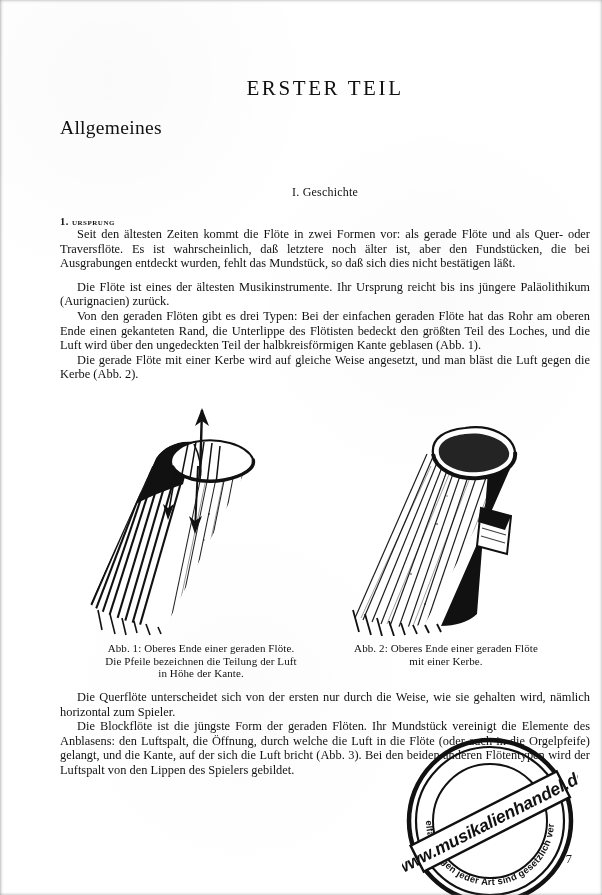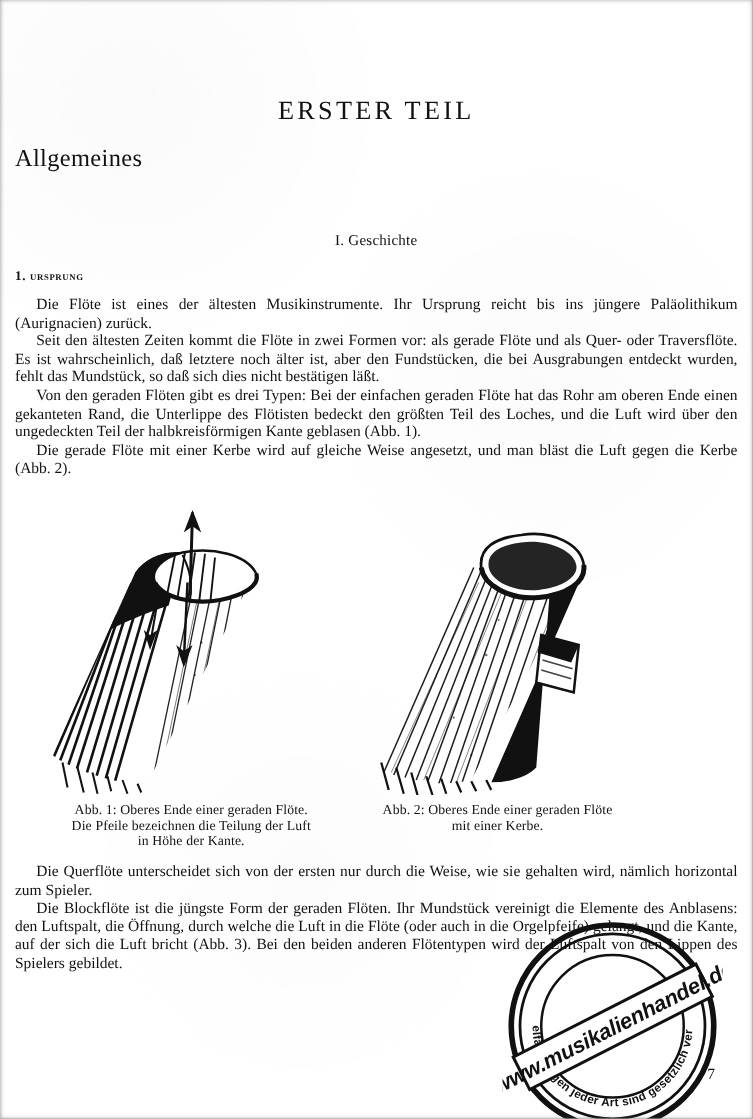--- a/index.html
+++ b/index.html
@@ -39,20 +39,21 @@
     background:
       radial-gradient(circle at 18% 9%, rgba(0,0,0,0.018), rgba(0,0,0,0) 22%),
       radial-gradient(circle at 72% 34%, rgba(0,0,0,0.015), rgba(0,0,0,0) 26%),
       radial-gradient(circle at 40% 78%, rgba(0,0,0,0.012), rgba(0,0,0,0) 24%);
   }
 
   .content {
     position: relative;
     z-index: 5;
     padding: 0 12px;
+    margin-left: 48px;
   }
 
   
   .part-title {
     text-align: center;
     font-size: 21px;
     letter-spacing: 2.6px;
     font-weight: 400;
     margin: 76px 0 0 0;
     font-family: "Liberation Serif", "DejaVu Serif", serif;
@@ -155,23 +156,23 @@
 
     <h2 class="part-subtitle">Allgemeines</h2>
 
     <h3 class="chapter-title">I. Geschichte</h3>
 
     <h4 class="section-title">
       <span class="lead">1.</span>
       <span>Ursprung</span>
     </h4>
 
+    <p class="body indent">Seit den ältesten Zeiten kommt die Flöte in zwei Formen vor: als gerade Flöte und als Quer- oder Traversflöte. Es ist wahrscheinlich, daß letztere noch älter ist, aber den Fundstücken, die bei Ausgrabungen entdeckt wurden, fehlt das Mundstück, so daß sich dies nicht bestätigen läßt.</p>
+
     <p class="body indent first">Die Flöte ist eines der ältesten Musikinstrumente. Ihr Ursprung reicht bis ins jüngere Paläolithikum (Aurignacien) zurück.</p>
-
-    <p class="body indent">Seit den ältesten Zeiten kommt die Flöte in zwei Formen vor: als gerade Flöte und als Quer- oder Traversflöte. Es ist wahrscheinlich, daß letztere noch älter ist, aber den Fundstücken, die bei Ausgrabungen entdeckt wurden, fehlt das Mundstück, so daß sich dies nicht bestätigen läßt.</p>
 
     <p class="body indent">Von den geraden Flöten gibt es drei Typen: Bei der einfachen geraden Flöte hat das Rohr am oberen Ende einen gekanteten Rand, die Unterlippe des Flötisten bedeckt den größten Teil des Loches, und die Luft wird über den ungedeckten Teil der halbkreisförmigen Kante geblasen (Abb. 1).</p>
 
     <p class="body indent">Die gerade Flöte mit einer Kerbe wird auf gleiche Weise angesetzt, und man bläst die Luft gegen die Kerbe (Abb. 2).</p>
 
     <div class="figures">
 
       <div class="fig fig-1">
         <div class="fig-art">
           <svg width="250" height="232" viewBox="0 0 250 232" aria-hidden="true">

